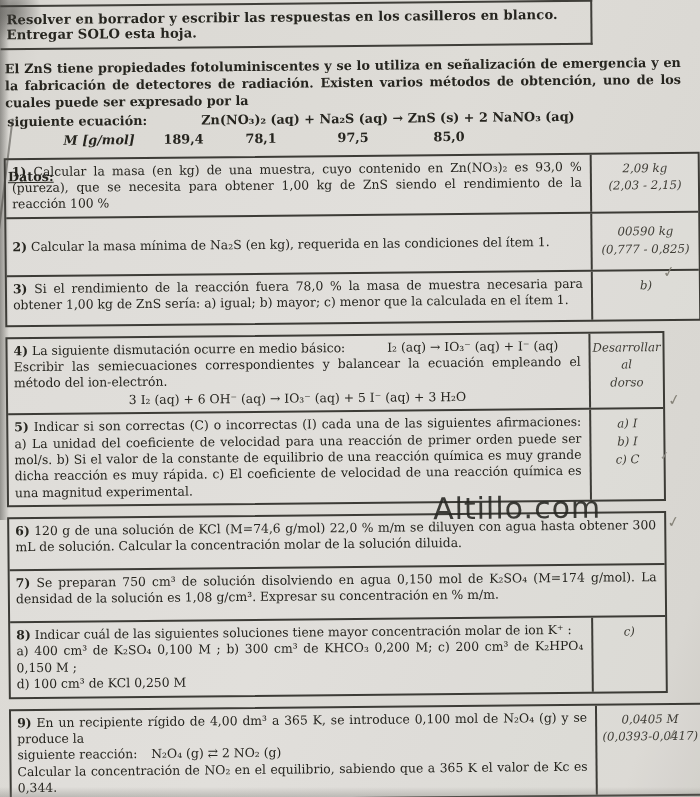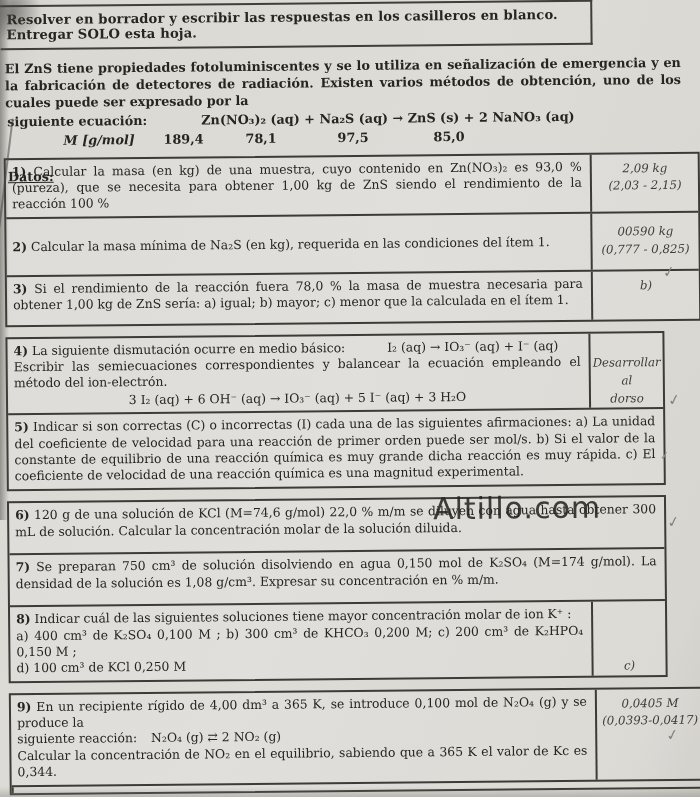--- a/index.html
+++ b/index.html
@@ -50,21 +50,21 @@
   .g-narrow{width:655px;}
   .qrow{display:flex;border-top:2px solid #3c3b36;}
   .qrow:first-child{border-top:none;}
   .qcell{flex:1;padding:4px 8px 4px 6px;font-size:12.4px;line-height:1.32;text-align:justify;}
   .qcell.vcenter{display:flex;align-items:center;}
   .qnum{font-weight:700;}
   .acell{border-left:2px solid #3c3b36;display:flex;flex-direction:column;align-items:center;
     padding-top:6px;box-sizing:border-box;
     font-style:italic;font-size:11.8px;color:#3f3d36;}
   .g-wide .acell{width:108px;min-width:108px;}
-  .g-narrow .acell{width:74px;min-width:74px;justify-content:flex-end;}
+  .g-narrow .acell{width:74px;min-width:74px;}
   .ans-line{display:block;line-height:1.5;text-align:center;}
   .eq-center{display:block;text-align:center;margin-top:1px;}
   .eq-inline{margin-left:38px;}
   .gap{height:10px;}
 
   .watermark{position:absolute;left:432px;top:492px;
     font-family:"DejaVu Sans","Liberation Sans",sans-serif;
     font-size:30px;color:rgba(38,37,33,0.88);letter-spacing:1px;}
   .check{position:absolute;color:#868379;font-size:15px;transform:rotate(-10deg);}
   .ck-q4{left:664px;top:266px;}
@@ -160,20 +160,25 @@
         <div class="acell">
           <span class="ans-line">Desarrollar al</span>
           <span class="ans-line">dorso</span>
         </div>
       </div>
       <div class="qrow h-q5">
         <div class="qcell">
           <span class="qnum">5)</span>
           <span>Indicar si son correctas (C) o incorrectas (I) cada una de las siguientes afirmaciones: a) La unidad del coeficiente de velocidad para una reacción de primer orden puede ser mol/s. b) Si el valor de la constante de equilibrio de una reacción química es muy grande dicha reacción es muy rápida. c) El coeficiente de velocidad de una reacción química es una magnitud experimental.</span>
         </div>
+        <div class="acell">
+          <span class="ans-line">a)  I</span>
+          <span class="ans-line">b)  I</span>
+          <span class="ans-line">c)  C</span>
+        </div>
       </div>
     </div>
 
     <div class="gap"></div>
 
     <div class="qtable g-narrow">
       <div class="qrow h-q6">
         <div class="qcell">
           <span class="qnum">6)</span>
           <span>120 g de una solución de KCl (M=74,6 g/mol) 22,0 % m/m se diluyen con agua hasta obtener 300 mL de solución. Calcular la concentración molar de la solución diluida.</span>

